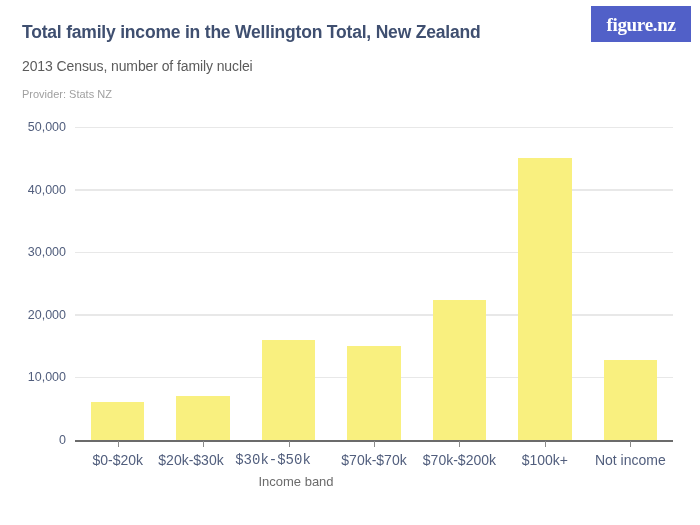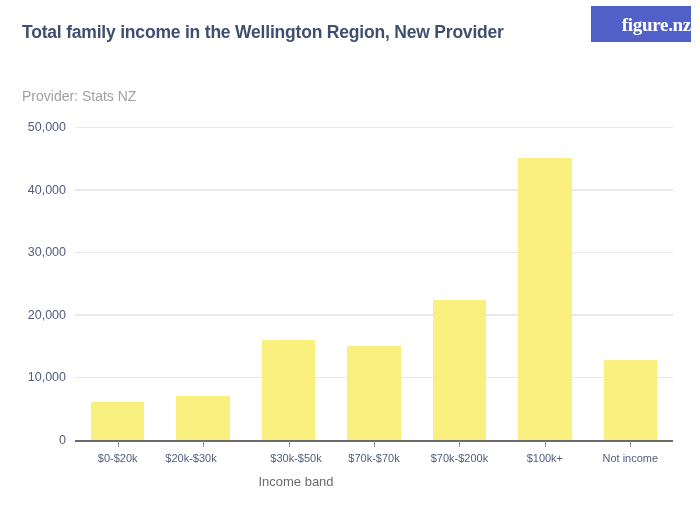--- a/index.html
+++ b/index.html
@@ -45,37 +45,37 @@
     font-size: 14px;
     font-weight: normal;
     color: #5b5b5b;
     letter-spacing: -0.1px;
     white-space: nowrap;
   }
   #chart-provider {
     position: absolute;
     left: 22px;
     top: 88px;
-    font-size: 14px;
+    font-size: 11px;
     color: #a0a0a0;
     letter-spacing: 0px;
     white-space: nowrap;
   }
 
   
   #logo {
     position: absolute;
     right: 9px;
     top: 6px;
     width: 100px;
     height: 36px;
     background: #5160c8;
     display: flex;
     align-items: center;
-    justify-content: flex-end;
+    justify-content: center;
   }
   #logo-text {
     font-family: "Liberation Serif", serif;
     font-size: 19px;
     font-weight: bold;
     color: #ffffff;
     letter-spacing: -0.3px;
     line-height: 1;
   }
 
@@ -119,21 +119,21 @@
   .xtick {
     position: absolute;
     width: 1px;
     height: 6px;
     background: #8a8a8a;
     top: 441px;
   }
   .xtick-label {
     position: absolute;
     top: 452px;
-    font-size: 11px;
+    font-size: 14px;
     color: #515e7d;
     text-align: left;
     white-space: nowrap;
     transform: translateX(-50%);
   }
   #xaxis-title {
     position: absolute;
     top: 474px;
     left: 0;
     width: 592px;
@@ -141,21 +141,22 @@
     font-size: 13px;
     color: #6b6b6b;
   }
 </style>
 </head>
 <body>
 
 <div id="page">
 
   <div id="header">
-    <div id="chart-title">Total family income in the Wellington Region, New Provider</div>
+    <div id="chart-title">Total family income in the Wellington Total, New Zealand</div>
+    <div id="chart-subtitle">2013 Census, number of family nuclei</div>
     <div id="chart-provider">Provider: Stats NZ</div>
   </div>
 
   <div id="logo">
     <span id="logo-text">figure.nz</span>
   </div>
 
   <div id="plot">
     <div id="gridlines">
         <div class="gridline" style="top: 376.9px;"></div>
@@ -187,21 +188,21 @@
         <div class="xtick" style="left: 203.143px;"></div>
         <div class="xtick" style="left: 288.571px;"></div>
         <div class="xtick" style="left: 374px;"></div>
         <div class="xtick" style="left: 459.429px;"></div>
         <div class="xtick" style="left: 544.857px;"></div>
         <div class="xtick" style="left: 630.286px;"></div>
       </div>
     <div id="xlabels">
         <div class="xtick-label" style="left: 117.714px;">$0-$20k</div>
         <div class="xtick-label" style="left: 191px;">$20k-$30k</div>
-        <div class="xtick-label" style="left: 296px;">$30k-$50k</div>
+        <div class="xtick-label" style="left: 273px; font-family: Liberation Mono, monospace;">$30k-$50k</div>
         <div class="xtick-label" style="left: 374px;">$70k-$70k</div>
         <div class="xtick-label" style="left: 459.429px;">$70k-$200k</div>
         <div class="xtick-label" style="left: 544.857px;">$100k+</div>
         <div class="xtick-label" style="left: 630.286px;">Not income</div>
       </div>
     <div id="xaxis-title">Income band</div>
   </div>
 
 </div>
 

